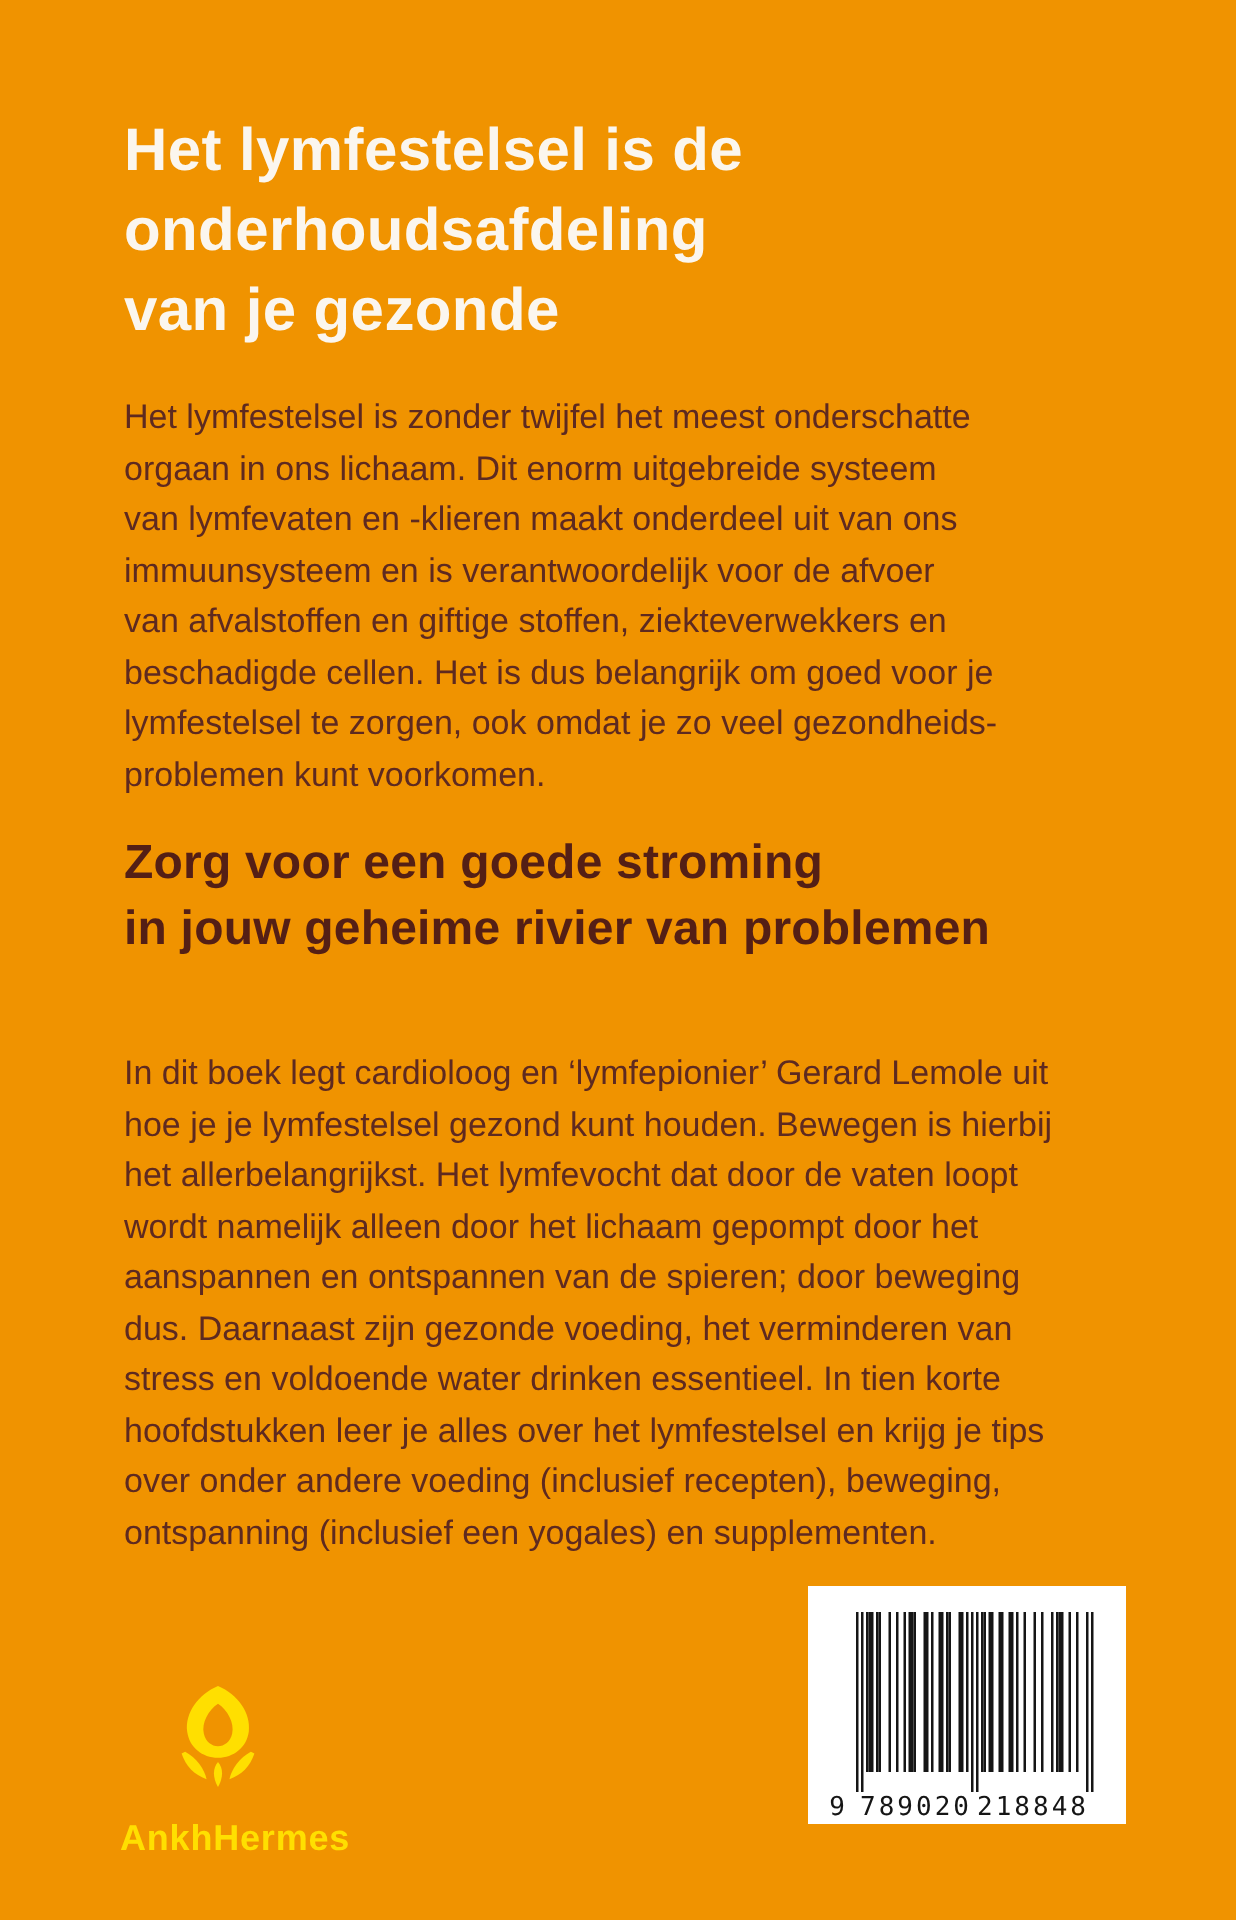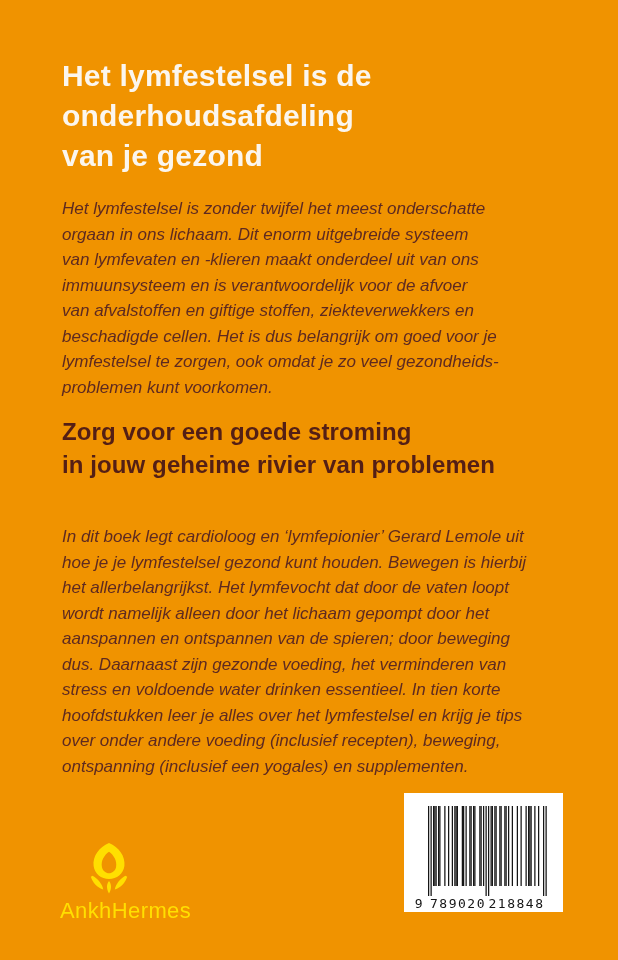--- a/index.html
+++ b/index.html
@@ -29,41 +29,40 @@
     letter-spacing:0.2px;
     color:var(--title);
     white-space:pre-line;
   }
   .body-par{
     position:absolute;left:62px;
     width:540px;
     font-size:17px;line-height:25.5px;font-weight:400;
     color:var(--body-text);
     white-space:pre-line;
-    font-style:italic;
   }
   .par-1{top:196px;}
   .par-2{top:524px;}
   .cover-subheading{
     position:absolute;left:62px;top:415px;
     width:540px;
     font-size:24px;line-height:33px;font-weight:800;
     letter-spacing:0.1px;
     color:var(--subheading);
     white-space:pre-line;
   }
   .publisher{
     position:absolute;left:60px;top:843px;
     width:120px;
     display:flex;flex-direction:column;
   }
   .publisher svg{display:block;margin-left:24px;}
   .publisher-name{
-    margin-top:3px;
-    font-size:22px;font-weight:400;
+    margin-top:14px;
+    font-size:18px;font-weight:700;
     letter-spacing:0.4px;
     color:var(--logo-yellow);
   }
   .barcode-box{
     position:absolute;left:404px;top:793px;
     width:159px;height:119px;
     background:var(--barcode-bg);
   }
   .barcode-box svg{position:absolute;left:6px;top:13px;overflow:visible;}
   .barcode-digits{
@@ -72,21 +71,21 @@
     fill:var(--barcode-bars);
   }
 </style>
 </head>
 <body>
 
 <div class="page">
 
   <h1 class="cover-title">Het lymfestelsel is de
 onderhoudsafdeling
-van je gezond</h1>
+van je gezonde</h1>
 
   <p class="body-par par-1">Het lymfestelsel is zonder twijfel het meest onderschatte
 orgaan in ons lichaam. Dit enorm uitgebreide systeem
 van lymfevaten en -klieren maakt onderdeel uit van ons
 immuunsysteem en is verantwoordelijk voor de afvoer
 van afvalstoffen en giftige stoffen, ziekteverwekkers en
 beschadigde cellen. Het is dus belangrijk om goed voor je
 lymfestelsel te zorgen, ook omdat je zo veel gezondheids-
 problemen kunt voorkomen.</p>
 

